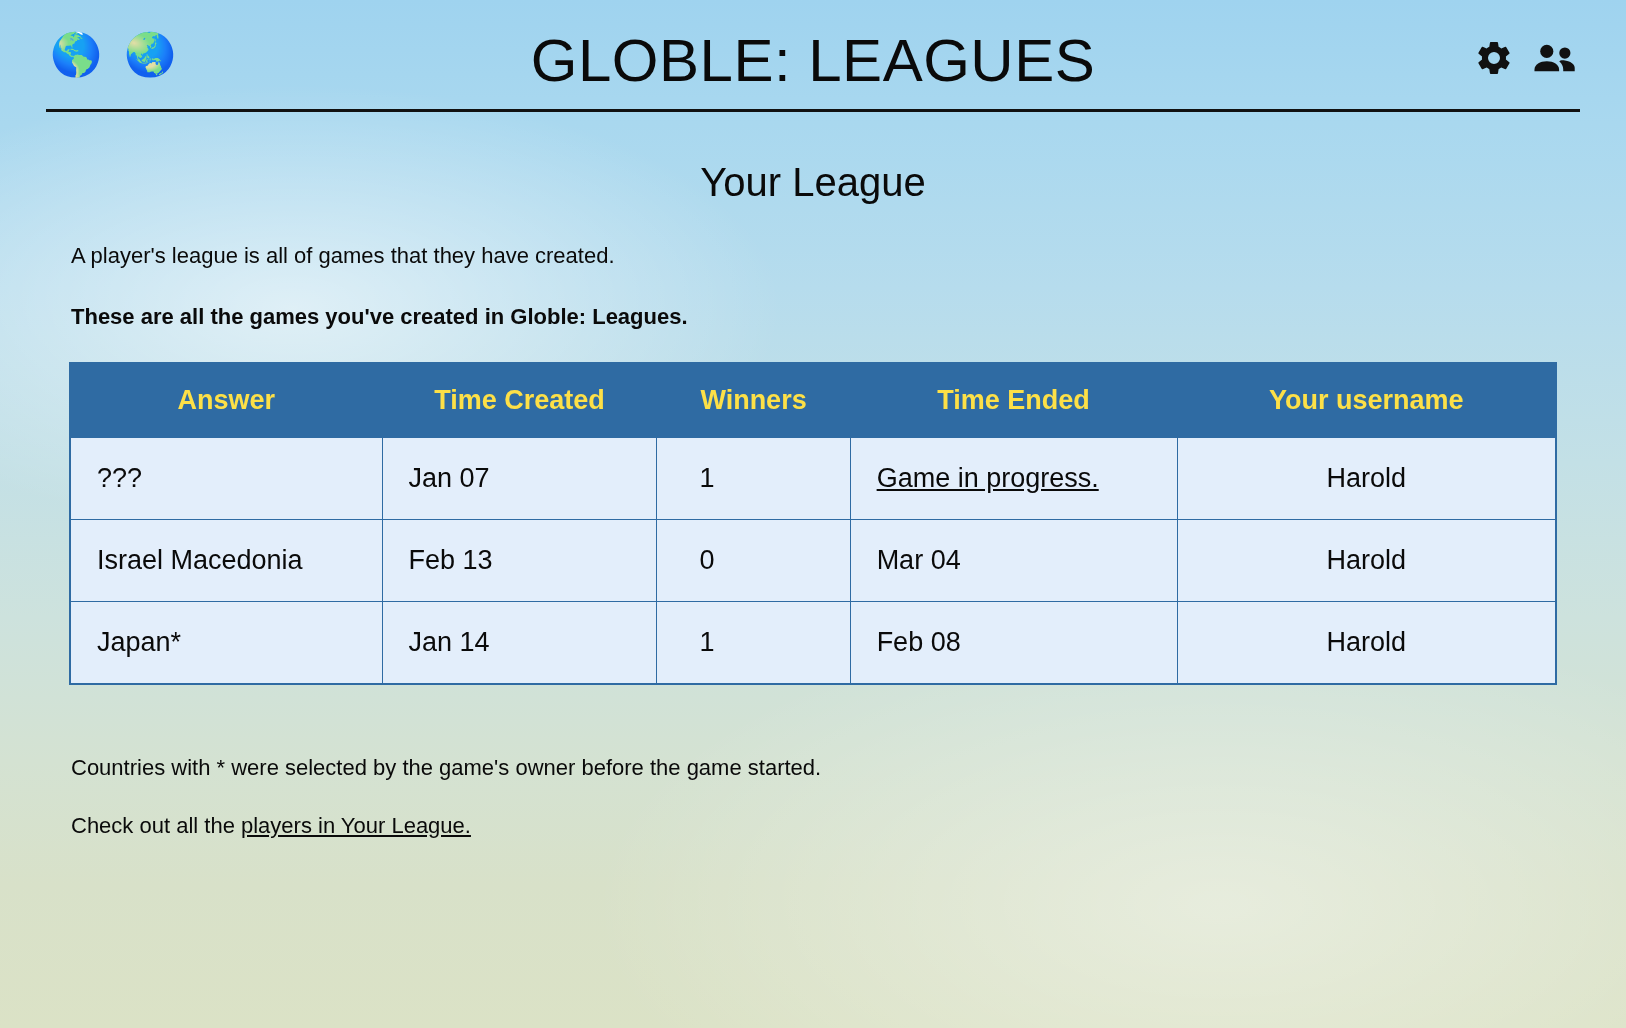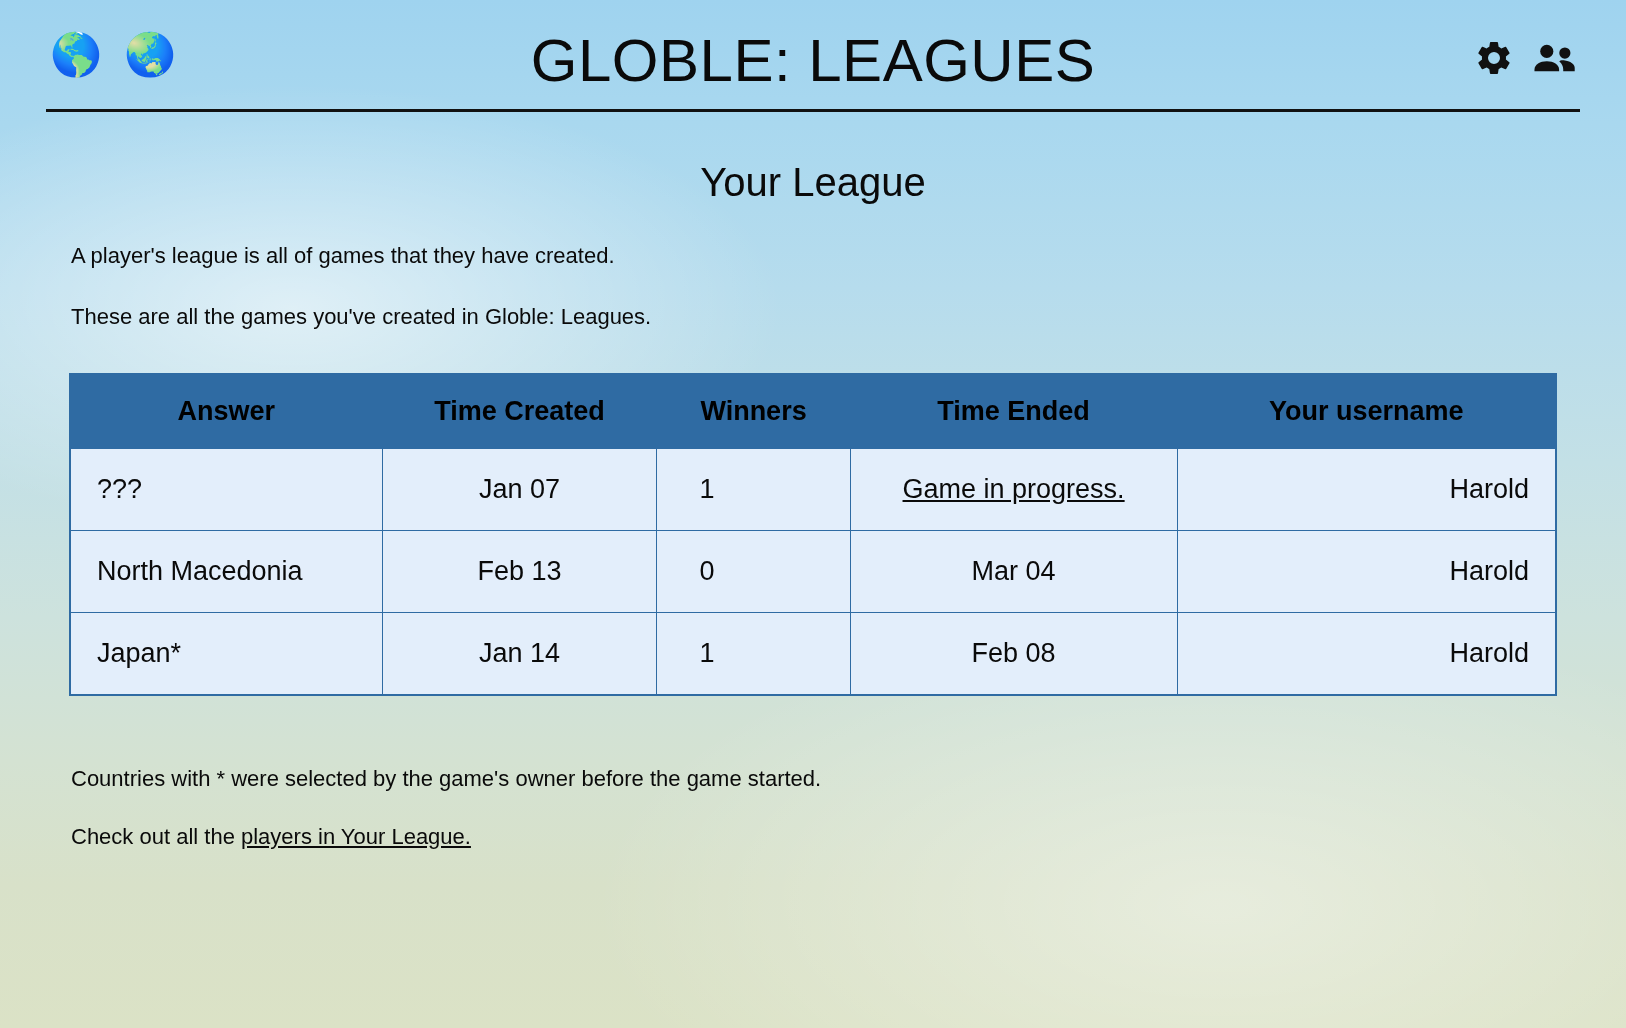--- a/index.html
+++ b/index.html
@@ -79,50 +79,50 @@
     text-align: center;
     font-size: 40px;
     font-weight: 400;
     margin-top: 48px;
     margin-bottom: 38px;
   }
   .para {
     font-size: 22px;
     margin: 0 0 35px 2px;
   }
-  .para.tight { margin-bottom: 43px; }
+  .para.tight { margin-bottom: 32px; font-weight: bold; }
 
   
   table {
     width: 100%;
     border-collapse: collapse;
     border: 2px solid #2f6ba3;
     table-layout: fixed;
   }
   thead th {
     background: #2f6ba3;
-    color: #000000;
+    color: #fde047;
     font-size: 27px;
     font-weight: bold;
     padding: 21px 8px;
     text-align: center;
     border-right: 1px solid #2f6ba3;
   }
   thead th:last-child { border-right: none; }
   tbody td {
     background: #e3eefb;
     font-size: 27px;
     padding: 19px 26px;
     border: 1px solid #2f6ba3;
     height: 82px;
   }
   td.c-answer { text-align: left; }
-  td.c-created, td.c-ended { text-align: center; }
+  td.c-created, td.c-ended { }
   td.c-winners { text-align: left; padding-left: 42px; }
-  td.c-user { text-align: right; }
+  td.c-user { text-align: center; }
   .link {
     text-decoration: underline;
     cursor: pointer;
     color: inherit;
   }
 
   .footnotes { margin-top: 70px; }
   .footnotes .para { margin-bottom: 32px; }
   .footnotes .para:last-child { margin-bottom: 0; margin-top: 9px; }
 </style>
@@ -172,21 +172,21 @@
     </thead>
     <tbody>
       <tr>
         <td class="c-answer">???</td>
         <td class="c-created">Jan 07</td>
         <td class="c-winners">1</td>
         <td class="c-ended"><span class="link">Game in progress.</span></td>
         <td class="c-user">Harold</td>
       </tr>
       <tr>
-        <td class="c-answer">North Macedonia</td>
+        <td class="c-answer">Israel Macedonia</td>
         <td class="c-created">Feb 13</td>
         <td class="c-winners">0</td>
         <td class="c-ended">Mar 04</td>
         <td class="c-user">Harold</td>
       </tr>
       <tr>
         <td class="c-answer">Japan*</td>
         <td class="c-created">Jan 14</td>
         <td class="c-winners">1</td>
         <td class="c-ended">Feb 08</td>

